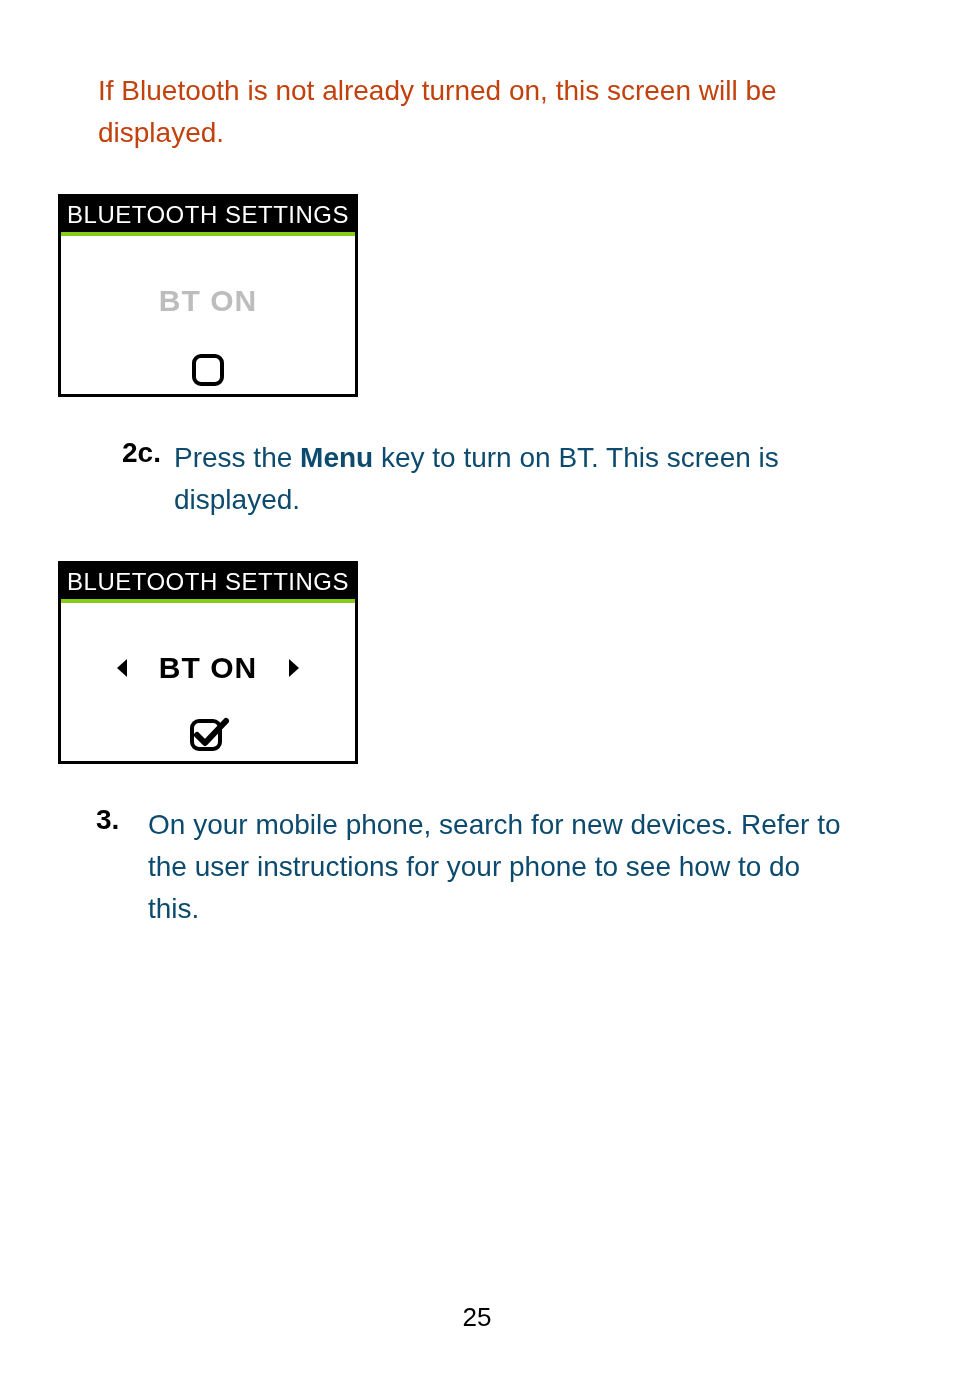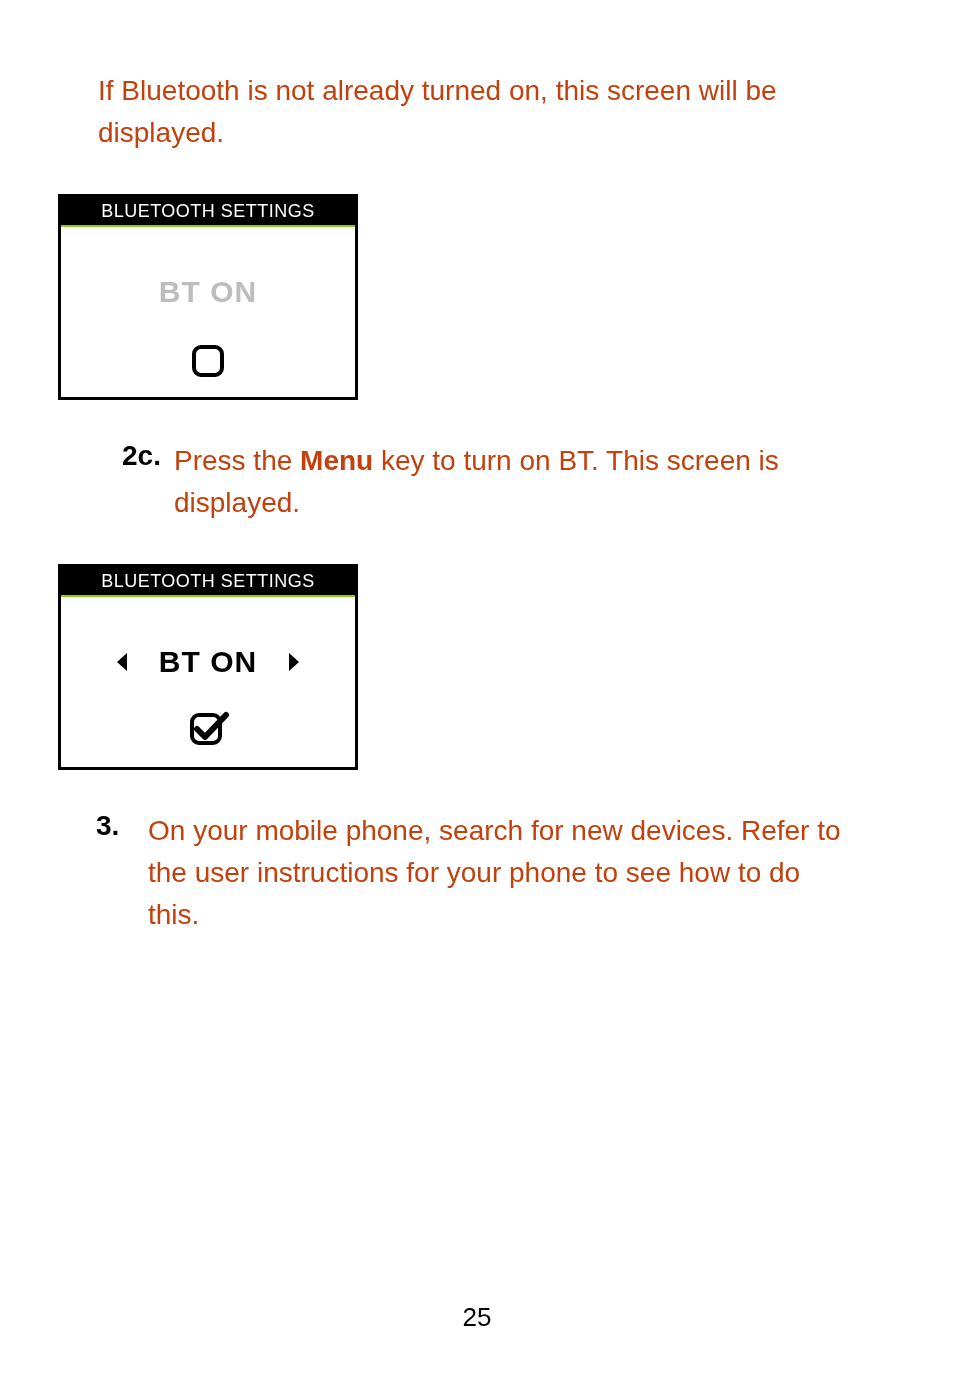--- a/index.html
+++ b/index.html
@@ -20,31 +20,30 @@
   .device-screen {
     width: 300px;
     border: 3px solid #000;
     margin-left: -40px;
     margin-bottom: 40px;
   }
   .screen-header {
     background: #000;
     color: #fff;
     text-align: center;
-    font-size: 18px;
+    font-size: 24px;
     font-family: Arial, sans-serif;
     letter-spacing: 0.5px;
     padding: 4px 0 3px 0;
-    border-bottom: 2px solid #84cc16;
+    border-bottom: 4px solid #84cc16;
   }
   .screen-body {
     background: #fff;
     text-align: center;
     padding-top: 48px;
-    padding-bottom: 12px;
   }
   .screen-body-row {
     display: flex;
     align-items: center;
     justify-content: center;
     gap: 30px;
   }
   .bt-label-off {
     font-weight: 800;
     color: #bdbdbd;
@@ -72,21 +71,21 @@
   }
   .step-num {
     font-weight: 700;
     font-size: 28px;
     color: #000;
     min-width: 52px;
   }
   .step-body {
     font-size: 28px;
     line-height: 1.5;
-    color: #c2410c;
+    color: #0c4a6e;
   }
   .step-2c { margin-left: 24px; }
   .step-3 { margin-left: -2px; }
   .bold { font-weight: 700; }
   .page-num {
     position: absolute;
     bottom: 52px;
     left: 0;
     width: 954px;
     text-align: center;

